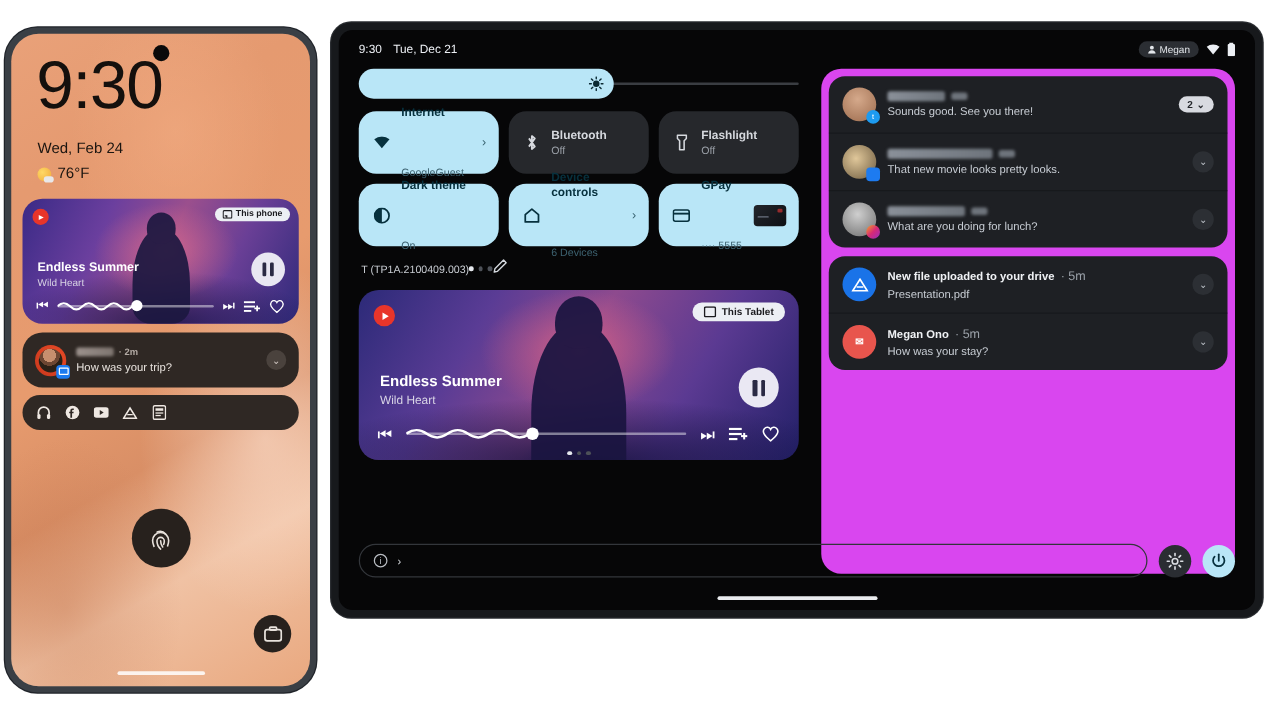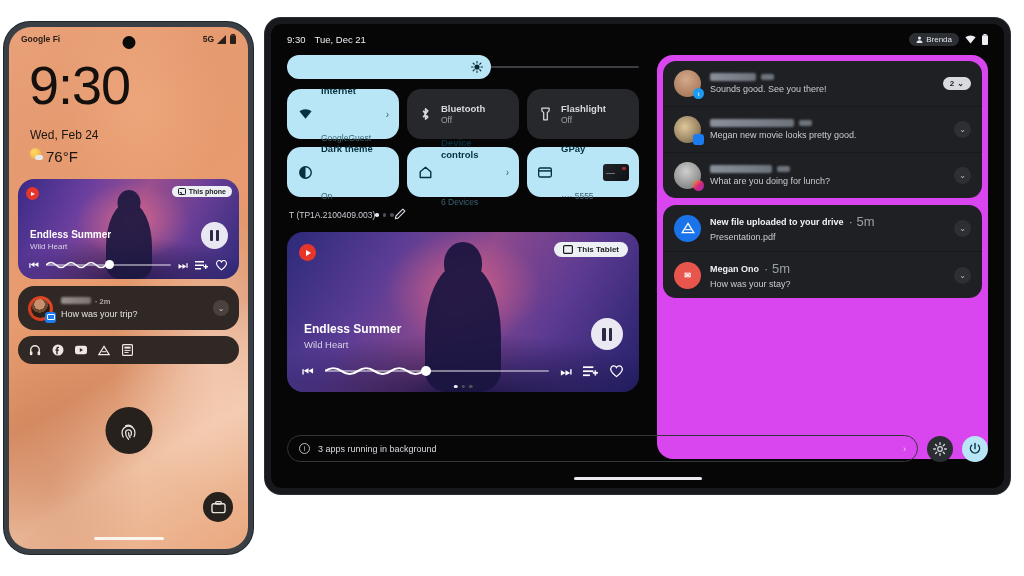--- a/index.html
+++ b/index.html
@@ -48,22 +48,22 @@
     position: relative; z-index:3;
     font-size: 54px; font-weight: 400; color: #14100d;
     letter-spacing: -1px; padding: 14px 0 0 20px; line-height: 1;
   }
   .ph-date {
     position: relative; z-index:3;
     font-size: 12px; color: #1b1510; padding: 16px 0 0 21px; font-weight:400;
   }
   .ph-weather {
     position: relative; z-index:3;
-    display:flex; align-items:flex-start; gap:5px;
-    font-size: 15px; color: #1b1510; padding: 6px 0 0 21px;
+    display:flex; align-items:flex-end; gap:5px;
+    font-size: 12px; color: #1b1510; padding: 6px 0 0 21px;
   }
   .sun-ic { width:11px; height:11px; border-radius:50%;
     background: radial-gradient(circle at 35% 35%, #ffd966, #f0a93a); display:inline-block;
     position:relative; }
   .sun-ic::after{content:"";position:absolute;right:-2px;bottom:-1px;width:8px;height:5px;
     border-radius:4px;background:#e8e8ea;}
 
   
   .ph-media {
     position: relative; z-index:3;
@@ -126,21 +126,21 @@
     position:relative; width:25px; height:25px; border-radius:50%;
     background: radial-gradient(circle at 60% 40%, #f0522a, #c3321a);
     overflow:visible; flex:none;
   }
   .avatar .face{ position:absolute; left:3px; top:3px; width:19px; height:19px; border-radius:50%;
     background: radial-gradient(circle at 45% 28%, #c78f6e 0 30%, #6d4632 31% 48%, #2c2016 49%);}
   .avatar .app{ position:absolute; right:-3px; bottom:-2px; width:11px; height:11px; border-radius:3px;
     background:#1d7bf0; display:flex;align-items:center;justify-content:center;}
   .avatar .app::after{content:"";width:6px;height:4px;border:1px solid #fff;border-radius:1px;}
   .ph-ntext { flex:1; min-width:0; }
-  .ph-nhead { display:flex; gap:4px;font-weight:bold; }
+  .ph-nhead { display:flex; align-items:center; gap:4px;font-weight:bold; }
   .redact { display:inline-block; height:7px; border-radius:2px;
     background:linear-gradient(90deg,#9b918c,#7e7570); filter: blur(1.1px); }
   .ph-ntime { font-size:7.5px; color:#b3aaa4; }
   .ph-nbody { font-size:9px; color:#e7e1dc; margin-top:3px; }
   .chev {
     width:16px;height:16px;border-radius:50%;background:#4a423d;flex:none;
     display:flex;align-items:center;justify-content:center; color:#cfc7c1; font-size:8px;
   }
 
   
@@ -227,21 +227,21 @@
     display:flex; align-items:center; justify-content:flex-start;
     padding: 9px 2px 8px 2px;
   }
   .build-txt{ font-size:8.5px; color:#c9cdd3; }
   .dots{ display:flex; gap:4px; align-items:center; }
   .dot{ width:3.5px;height:3.5px;border-radius:50%;background:#4d5158; }
   .dot.active{ background:#e6e9ee; }
 
   
   .tb-media{
-    position:relative; height:160px; border-radius:16px; overflow:hidden;
+    position:relative; height:136px; border-radius:16px; overflow:hidden;
     background: linear-gradient(120deg,#2c2a78 0%, #5a3c95 26%, #8e4a8e 48%, #5b3a92 72%, #232068 100%);
   }
   .tb-media::before{
     content:""; position:absolute; inset:0;
     background: radial-gradient(ellipse 36% 58% at 50% 36%, rgba(255,110,130,.6), rgba(255,110,130,0) 62%),
                 radial-gradient(ellipse 90% 55% at 50% 103%, rgba(18,16,60,.9), rgba(18,16,60,0) 72%);
   }
   .tb-sil{
     position:absolute; left:50%; top:20%; transform:translateX(-50%);
     width:76px;height:128px; background:#1a1540; opacity:.93;
@@ -294,21 +294,21 @@
     display:flex; align-items:center; gap:9px; padding:9px 11px;
     border-bottom:1px solid #17191c;
   }
   .nrow:last-child{ border-bottom:none; }
   .nav{ position:relative; width:27px;height:27px;border-radius:50%; flex:none; }
   .nav .app{ position:absolute; right:-3px; bottom:-2px; width:11px;height:11px;border-radius:50%;
     display:flex;align-items:center;justify-content:center; font-size:6px; color:#fff;}
   .ntext{ flex:1; min-width:0; }
   .nhead{ display:flex; align-items:center; gap:5px; }
   .nname{ font-size:9px; font-weight:700; color:#f0f2f5; }
-  .ntime{ font-size:13px; color:#9aa0a8; }
+  .ntime{ font-size:10px; color:#9aa0a8; }
   .nbody{ font-size:9px; color:#c7ccd3; margin-top:3px; }
   .nchev{ width:17px;height:17px;border-radius:50%;background:#2c2f34;flex:none;
     display:flex;align-items:center;justify-content:center;color:#bcc1c8;font-size:8px;}
   .npill{ display:flex;align-items:center;gap:3px; background:#d8dae0;color:#22252a;
     border-radius:9px; padding:2px 7px; font-size:8px; font-weight:700; flex:none;}
   .nfoot{ display:flex; align-items:center; justify-content:space-between; padding: 6px 8px 2px 8px; }
   .pillbtn{ background:#2c2f34; color:#e4e7ec; border-radius:13px; padding:5px 13px; font-size:9px; }
 
   .redact-b{ display:inline-block; height:8px; border-radius:2px;
     background:linear-gradient(90deg,#8a9099,#6e747c); filter: blur(1.3px); }
@@ -318,33 +318,20 @@
 </head>
 <body>
 
 <div class="stage">
 
   <div class="phone">
     <div class="phone-screen">
 
       <div class="punch-hole"></div>
 
-      <div class="ph-status">
-        <span>Google Fi</span>
-        <span class="ph-status-right">
-          <span>5G</span>
-          <svg width="10" height="9" viewBox="0 0 10 9">
-              <path d="M9 0 L9 9 L0 9 Z" fill="#2b2017"></path>
-            </svg>
-          <svg width="6" height="10" viewBox="0 0 6 10">
-              <rect x="1.2" y="0" width="3.6" height="1.2" fill="#2b2017"></rect>
-              <rect x="0" y="1.2" width="6" height="8.8" rx="1" fill="#2b2017"></rect>
-            </svg>
-        </span>
-      </div>
 
       <div class="ph-clock">9:30</div>
       <div class="ph-date">Wed, Feb 24</div>
       <div class="ph-weather">
         <span class="sun-ic"></span>
         <span>76°F</span>
       </div>
 
       <div class="ph-media">
         <div class="silhouette"></div>
@@ -465,21 +452,21 @@
         <span class="tb-status-left">
           <span>9:30</span>
           <span>Tue, Dec 21</span>
         </span>
         <span class="tb-status-right">
           <span class="user-chip">
             <svg width="7" height="7" viewBox="0 0 8 8">
                 <circle cx="4" cy="2.4" r="1.8" fill="#e3e6ea"></circle>
                 <path d="M0.6 8c0-2 1.5-3.2 3.4-3.2S7.4 6 7.4 8z" fill="#e3e6ea"></path>
               </svg>
-            <span>Brenda</span>
+            <span>Megan</span>
           </span>
           <svg width="11" height="9" viewBox="0 0 12 10">
               <path d="M6 9.5 L0.3 2.6 A9 9 0 0 1 11.7 2.6 Z" fill="#eceff4"></path>
             </svg>
           <svg width="6" height="11" viewBox="0 0 6 11">
               <rect x="1.4" y="0" width="3.2" height="1.2" fill="#eceff4"></rect>
               <rect x="0" y="1.2" width="6" height="9.8" rx="1" fill="#eceff4"></rect>
             </svg>
         </span>
       </div>
@@ -664,21 +651,21 @@
 
               <div class="nrow">
                 <span class="nav" style="background:radial-gradient(circle at 40% 40%,#e0c79a,#6c5a3e)">
                   <span class="app" style="background:#1d7bf0;border-radius:3px"></span>
                 </span>
                 <span class="ntext">
                   <span class="nhead">
                     <span class="redact-b" style="width:84px"></span>
                     <span class="redact-t"></span>
                   </span>
-                  <span class="nbody" style="display:block">Megan new movie looks pretty good.</span>
+                  <span class="nbody" style="display:block">That new movie looks pretty looks.</span>
                 </span>
                 <span class="nchev">⌄</span>
               </div>
 
               <div class="nrow">
                 <span class="nav" style="background:radial-gradient(circle at 45% 35%,#cfcfcf,#6e6e6e)">
                   <span class="app" style="background:linear-gradient(135deg,#f5a623,#d62976,#962fbf)"></span>
                 </span>
                 <span class="ntext">
                   <span class="nhead">
@@ -723,21 +710,20 @@
               </div>
             </div>
 
           </div>
         </div>
       </div>
 
       <div class="tb-bottom">
         <div class="bg-apps">
           <span class="info-ic">i</span>
-          <span style="flex:1">3 apps running in background</span>
           <span>›</span>
         </div>
         <div class="circ-btn dark">
           <svg width="14" height="14" viewBox="0 0 16 16">
               <circle cx="8" cy="8" r="2.6" fill="none" stroke="#d9dce1" stroke-width="1.4"></circle>
               <path d="M8 0.8v2M8 13.2v2M0.8 8h2M13.2 8h2M2.9 2.9l1.4 1.4M11.7 11.7l1.4 1.4M13.1 2.9l-1.4 1.4M4.3 11.7l-1.4 1.4" stroke="#d9dce1" stroke-width="1.5" stroke-linecap="round"></path>
             </svg>
         </div>
         <div class="circ-btn accent">
           <svg width="14" height="14" viewBox="0 0 16 16">

